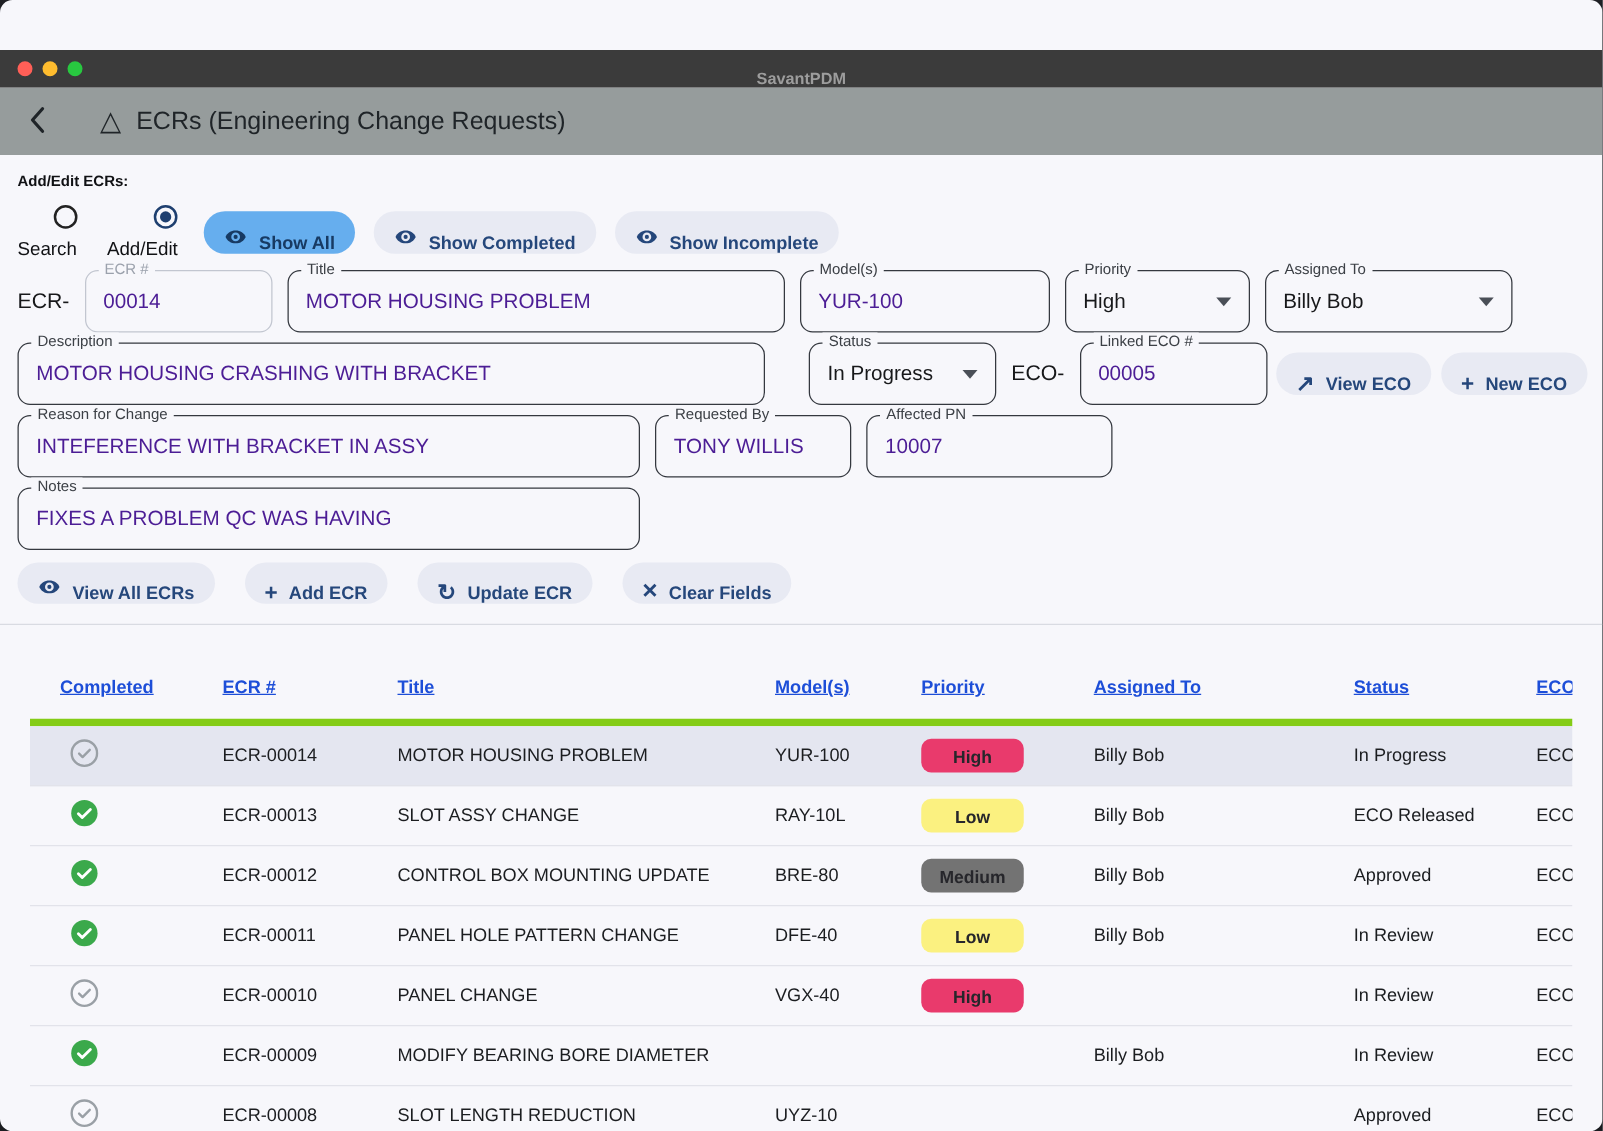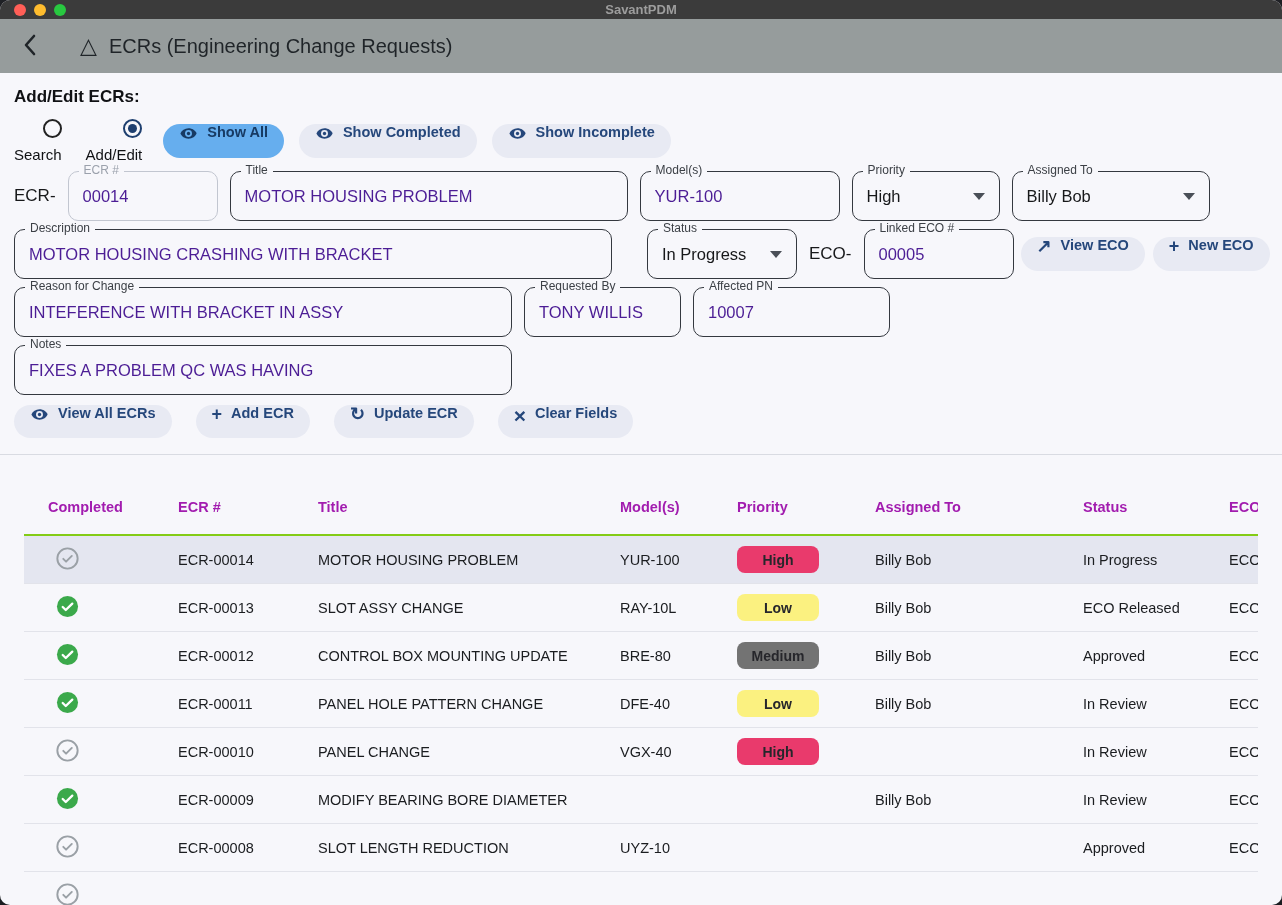--- a/index.html
+++ b/index.html
@@ -1,45 +1,45 @@
 <!DOCTYPE html>
 <html><head>
 <meta charset="utf-8">
 <style>
   * { margin:0; padding:0; box-sizing:border-box; }
   html,body { background:#23252a; font-family:"Liberation Sans","DejaVu Sans",sans-serif; }
   .window { width:1282px; height:905px; border-radius:10px; overflow:hidden; background:#f7f7fb;
             position:relative; box-shadow:0 10px 40px rgba(0,0,0,.6); }
 
   
-  .titlebar { height:19px; background:#3b3b3b; display:flex; align-items:center; justify-content:center; position:relative; }
+  .titlebar { height:30px; background:#3b3b3b; display:flex; align-items:flex-end; justify-content:center; position:relative;margin-top:40px; }
   .lights { position:absolute; left:14px; top:0; height:100%; display:flex; align-items:center; gap:8px; }
   .light { width:12px; height:12px; border-radius:50%; }
   .light.red{background:#ff5f57}.light.yellow{background:#febc2e}.light.green{background:#28c840}
   .titlebar-title { color:#9d9d9d; font-size:13px; font-weight:700; }
 
   
   .appheader { height:54px; background:#969c9c; display:flex; align-items:center; padding:0 16px; }
   .back-btn { background:none; border:none; cursor:pointer; display:flex; align-items:center; margin-left:6px; }
   .tri-logo { font-size:22px; color:#1f2428; margin-left:42px; line-height:1; }
   .appheader-title { font-size:20px; color:#1f2428; margin-left:12px; font-weight:400; }
 
   .page { padding:0; }
-  .section-title { margin:14px 0 0 14px; font-size:17px; font-weight:700; color:#101114; }
+  .section-title { margin:14px 0 0 14px; font-size:12px; font-weight:700; color:#101114; }
 
   
   .mode-row { display:flex; align-items:center; margin:12px 0 0 14px; }
   .radio-pair { display:flex; align-items:flex-end; gap:8px; cursor:pointer;flex-direction:column; }
   .radio { width:19px; height:19px; border:2.2px solid #222; border-radius:50%; position:relative; flex:none; }
   .radio.selected { border-color:#1e3f6f; }
   .radio.selected::after { content:''; position:absolute; inset:3px; border-radius:50%; background:#1e3f6f; }
   .radio-label { font-size:15px; color:#101114; }
   .mode-row .radio-pair + .radio-pair { margin-left:24px; }
   .pill { height:34px; border-radius:17px; background:#e8eaf3; color:#25477b; display:inline-flex;
-          align-items:flex-start; gap:9px; padding:0 16px; font-size:14.5px; font-weight:600; border:none; cursor:pointer; white-space:nowrap; }
+          align-items:flex-end; gap:9px; padding:0 16px; font-size:14.5px; font-weight:600; border:none; cursor:pointer; white-space:nowrap; }
   .pill.active { background:#66aeee; color:#173a63; }
   .pill.active .eye-hole { fill:#66aeee; }
   .mode-row .pill { margin-left:15px; }
   .mode-row .pill:first-of-type { margin-left:21px; }
 
   
   .form { margin:0 14px; }
   .frow { display:flex; align-items:center; margin-top:8px; gap:12px; }
   .prefix-label { font-size:17px; color:#17181a; font-weight:500; flex:none; }
   .field { position:relative; height:50px; border:1.6px solid #34383f; border-radius:10px;
@@ -58,21 +58,21 @@
 
   
   .actions { display:flex; gap:24px; margin:10px 0 0 14px; }
   .actions .pill { height:33px; }
 
   .divider { height:1px; background:#d9dbe2; margin-top:16px; }
 
   
   .table { margin-left:24px; width:1234px; overflow:hidden; padding-top:25px; }
   .tgrid { display:grid; grid-template-columns:154px 140px 302px 117px 138px 208px 146px 120px; align-items:center; }
-  .thead { height:56px; font-weight:700; font-size:14.5px; color:#a21caf; border-bottom:2px solid #84cc16; }
+  .thead { height:56px; font-weight:700; font-size:14.5px; color:#1d4ed8; border-bottom:6px solid #84cc16;text-decoration:underline; }
   .thead > div:first-child { padding-left:24px; }
   .trow { height:48px; border-bottom:1px solid #e2e3ea; font-size:14.5px; color:#1b1d20; cursor:pointer; }
   .trow.selected { background:#e4e6f0; }
   .cell-completed { padding-left:32px; display:flex; align-items:center; }
   .badge { width:82px; height:27px; border-radius:8px; display:flex; align-items:center; justify-content:center;
            font-size:14px; font-weight:700; color:#26262b; }
 </style>
 </head>
 <body>
 

